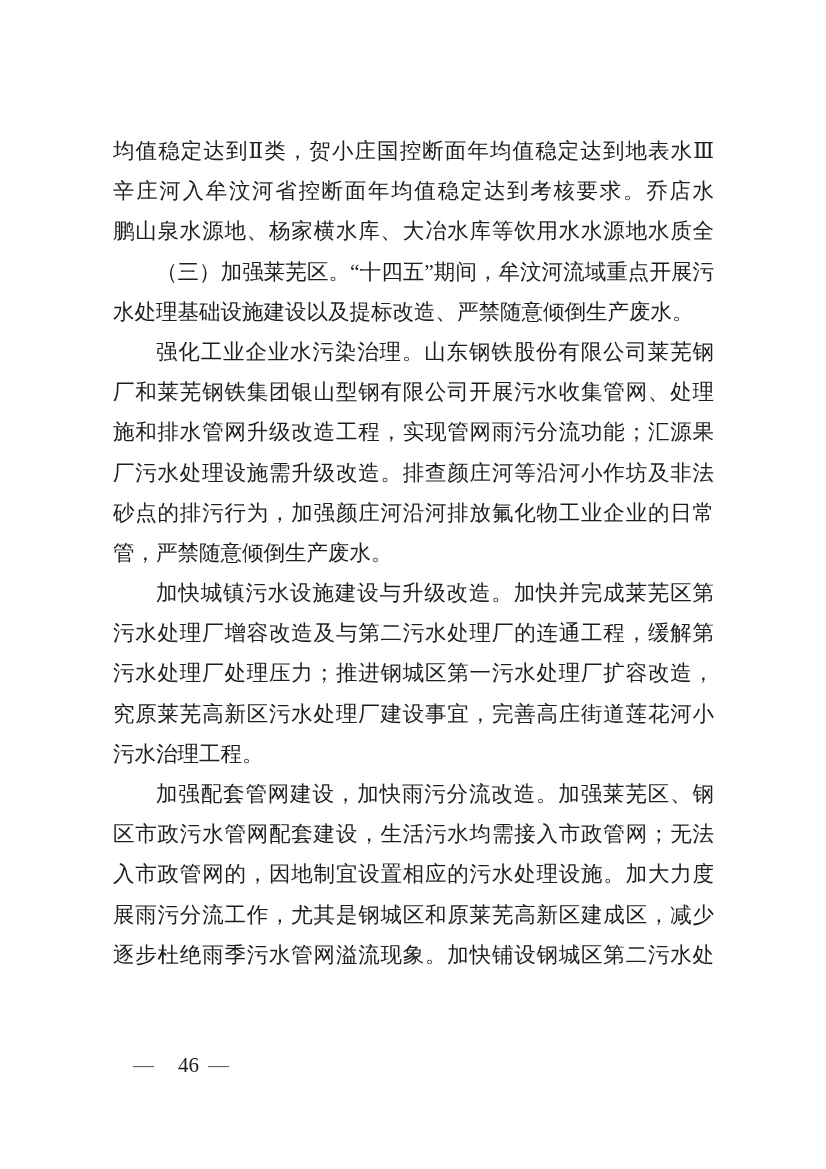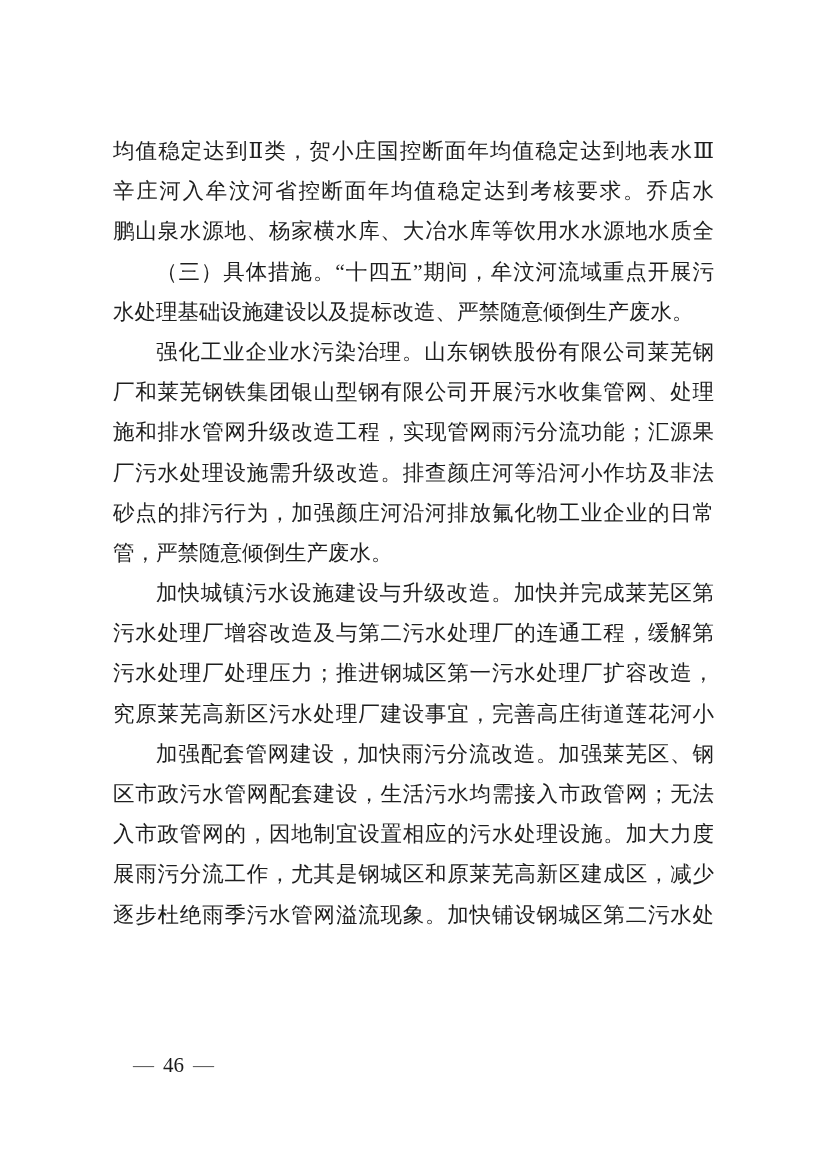--- a/index.html
+++ b/index.html
@@ -50,47 +50,49 @@
     color: #2a2a2a;
     letter-spacing: 0;
   }
   .footer .dash {
     color: #5a5a5a;
     padding: 0 7px;
   }
   .footer .num {
     color: #1a1a1a;
     padding: 0 2px;
+    margin-left: 15px;
   }
 </style>
 </head>
 <body>
 
 <div class="page">
 
   <main class="text-block">
 
     <p class="line">均值稳定达到Ⅱ类，贺小庄国控断面年均值稳定达到地表水Ⅲ类，</p>
     <p class="line">辛庄河入牟汶河省控断面年均值稳定达到考核要求。乔店水库、</p>
     <p class="line">鹏山泉水源地、杨家横水库、大冶水库等饮用水水源地水质全面</p>
 
-    <p class="line indent">（三）具体措施。“十四五”期间，牟汶河流域重点开展污</p>
+    <p class="line indent">（三）加强莱芜区。“十四五”期间，牟汶河流域重点开展污</p>
     <p class="line last">水处理基础设施建设以及提标改造、严禁随意倾倒生产废水。</p>
 
     <p class="line indent">强化工业企业水污染治理。山东钢铁股份有限公司莱芜钢铁</p>
     <p class="line">厂和莱芜钢铁集团银山型钢有限公司开展污水收集管网、处理设</p>
     <p class="line">施和排水管网升级改造工程，实现管网雨污分流功能；汇源果汁</p>
     <p class="line">厂污水处理设施需升级改造。排查颜庄河等沿河小作坊及非法洗</p>
     <p class="line">砂点的排污行为，加强颜庄河沿河排放氟化物工业企业的日常监</p>
     <p class="line last">管，严禁随意倾倒生产废水。</p>
 
     <p class="line indent">加快城镇污水设施建设与升级改造。加快并完成莱芜区第一</p>
     <p class="line">污水处理厂增容改造及与第二污水处理厂的连通工程，缓解第二</p>
     <p class="line">污水处理厂处理压力；推进钢城区第一污水处理厂扩容改造，研</p>
     <p class="line">究原莱芜高新区污水处理厂建设事宜，完善高庄街道莲花河小区</p>
+    <p class="line last">污水治理工程。</p>
 
     <p class="line indent">加强配套管网建设，加快雨污分流改造。加强莱芜区、钢城</p>
     <p class="line">区市政污水管网配套建设，生活污水均需接入市政管网；无法接</p>
     <p class="line">入市政管网的，因地制宜设置相应的污水处理设施。加大力度开</p>
     <p class="line">展雨污分流工作，尤其是钢城区和原莱芜高新区建成区，减少并</p>
     <p class="line">逐步杜绝雨季污水管网溢流现象。加快铺设钢城区第二污水处理</p>
   </main>
 
   <footer class="footer">
     <span class="dash">—</span><span class="num">46</span><span class="dash">—</span>

